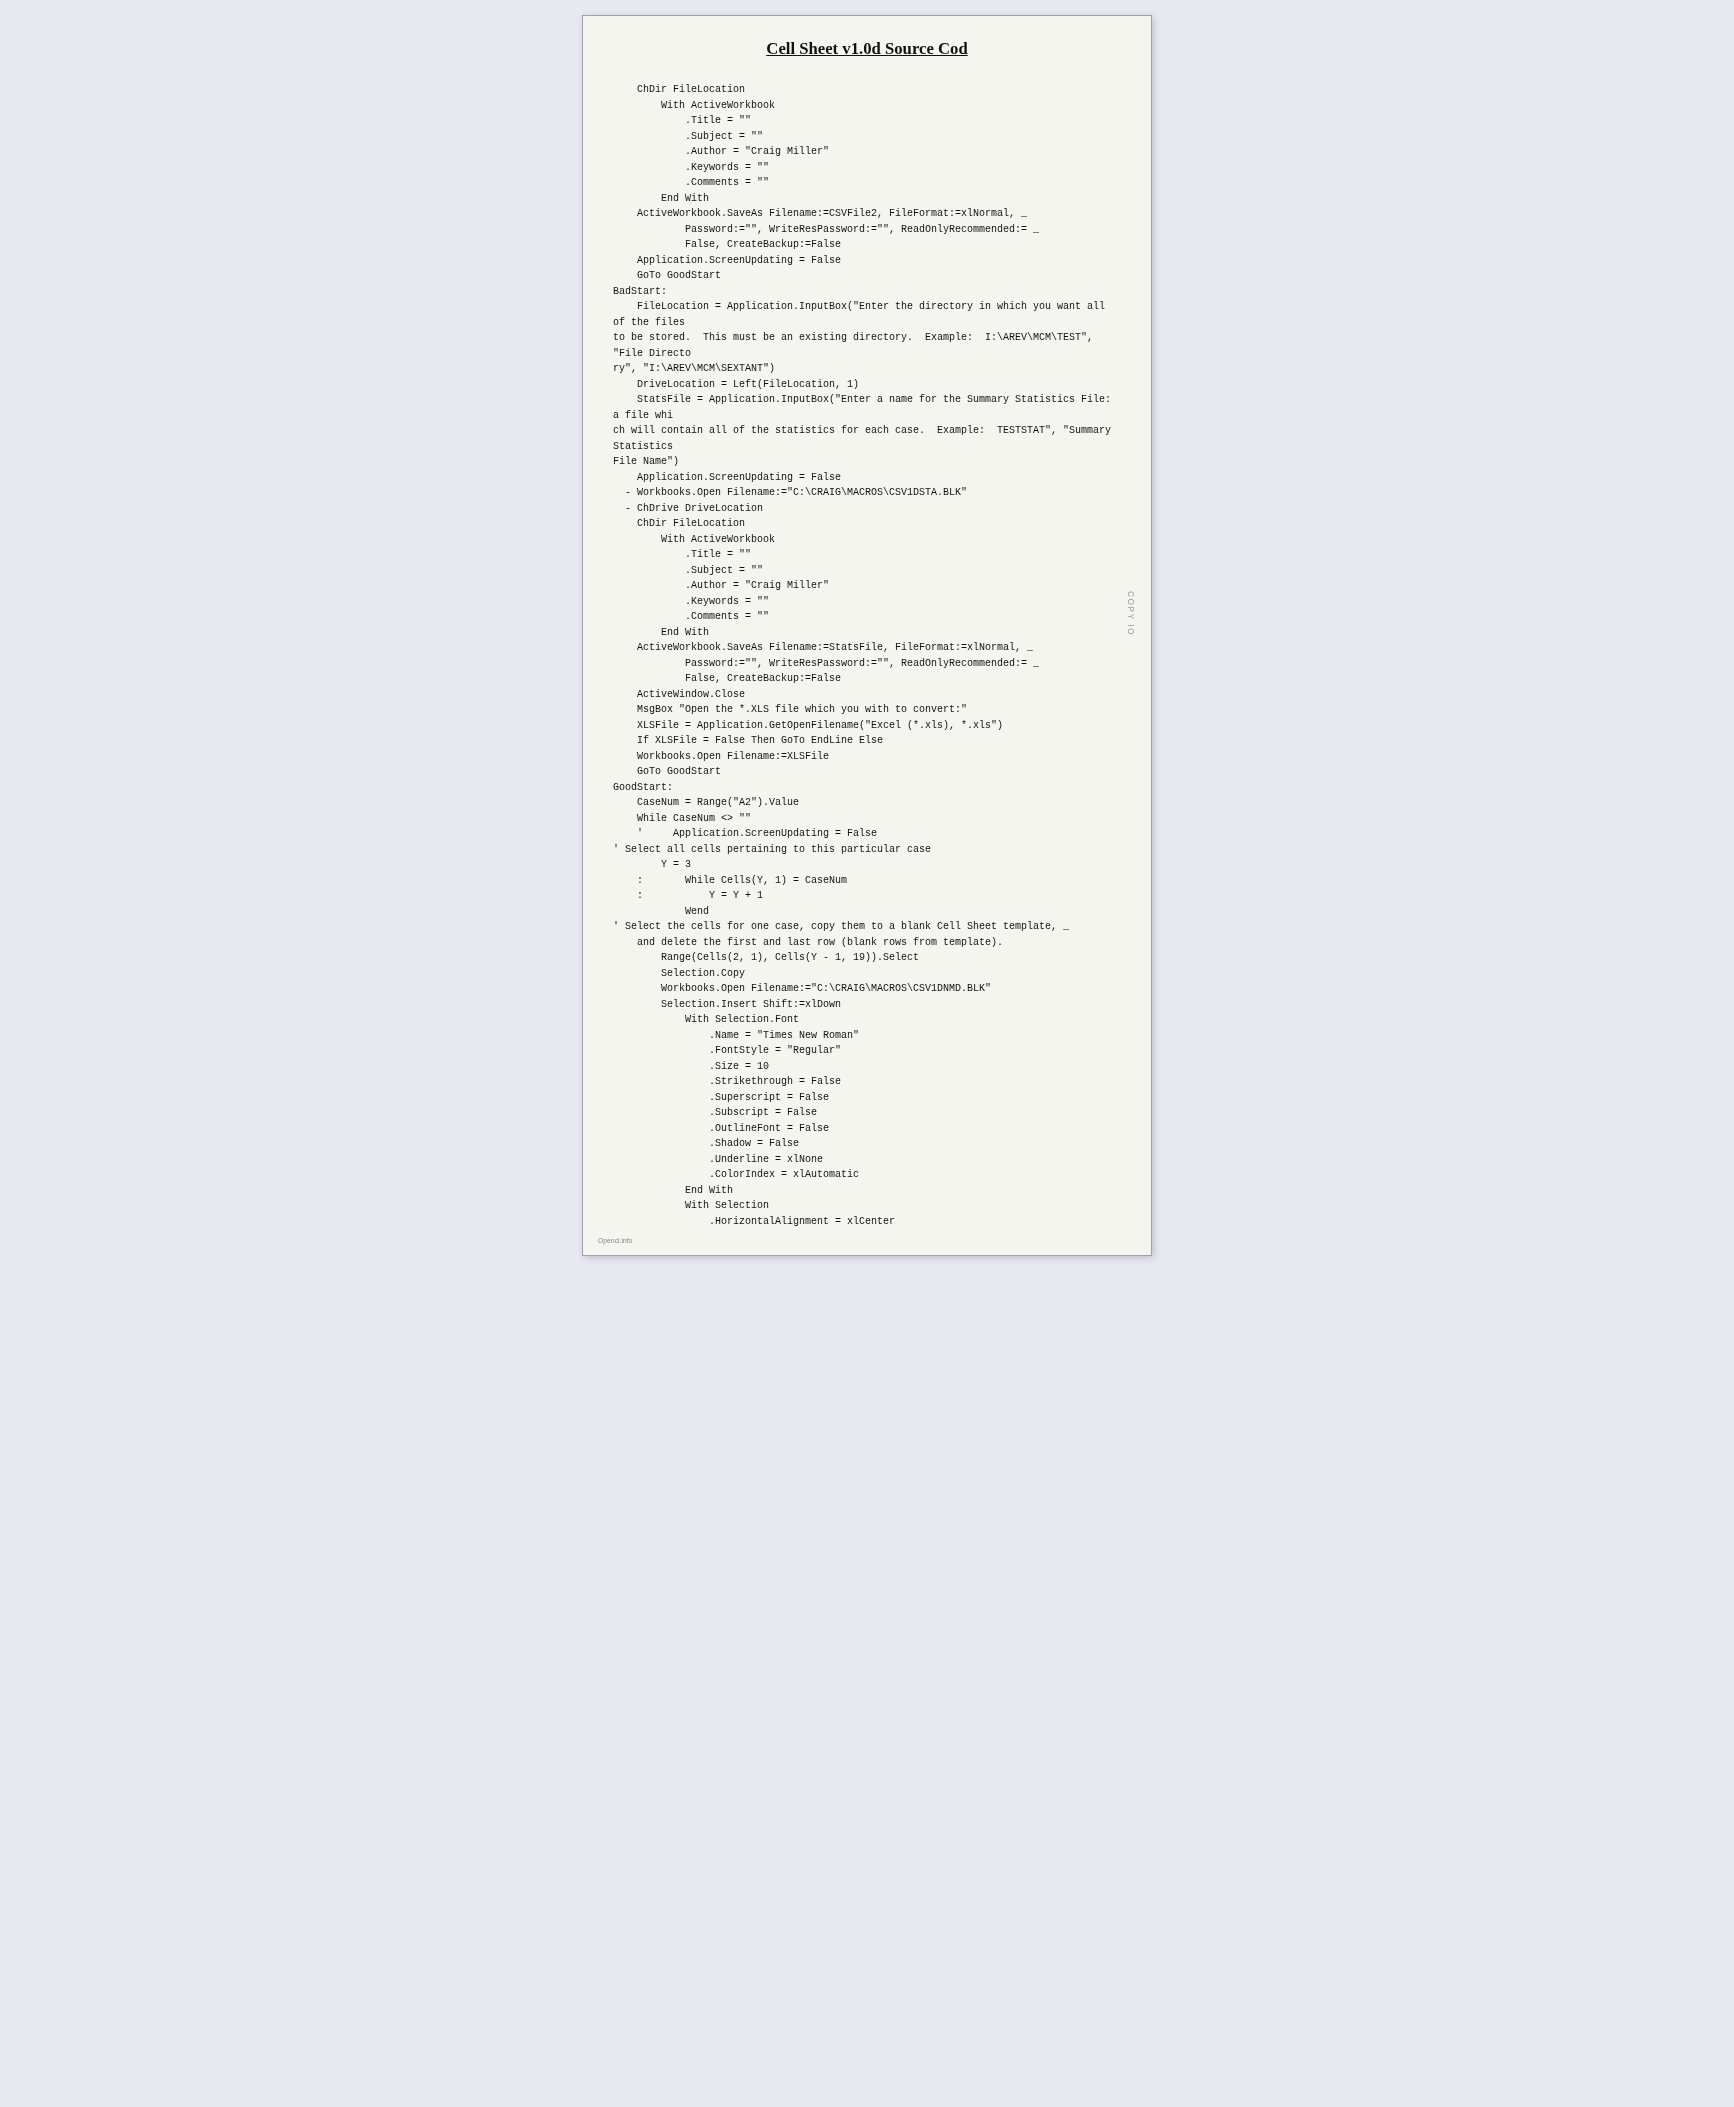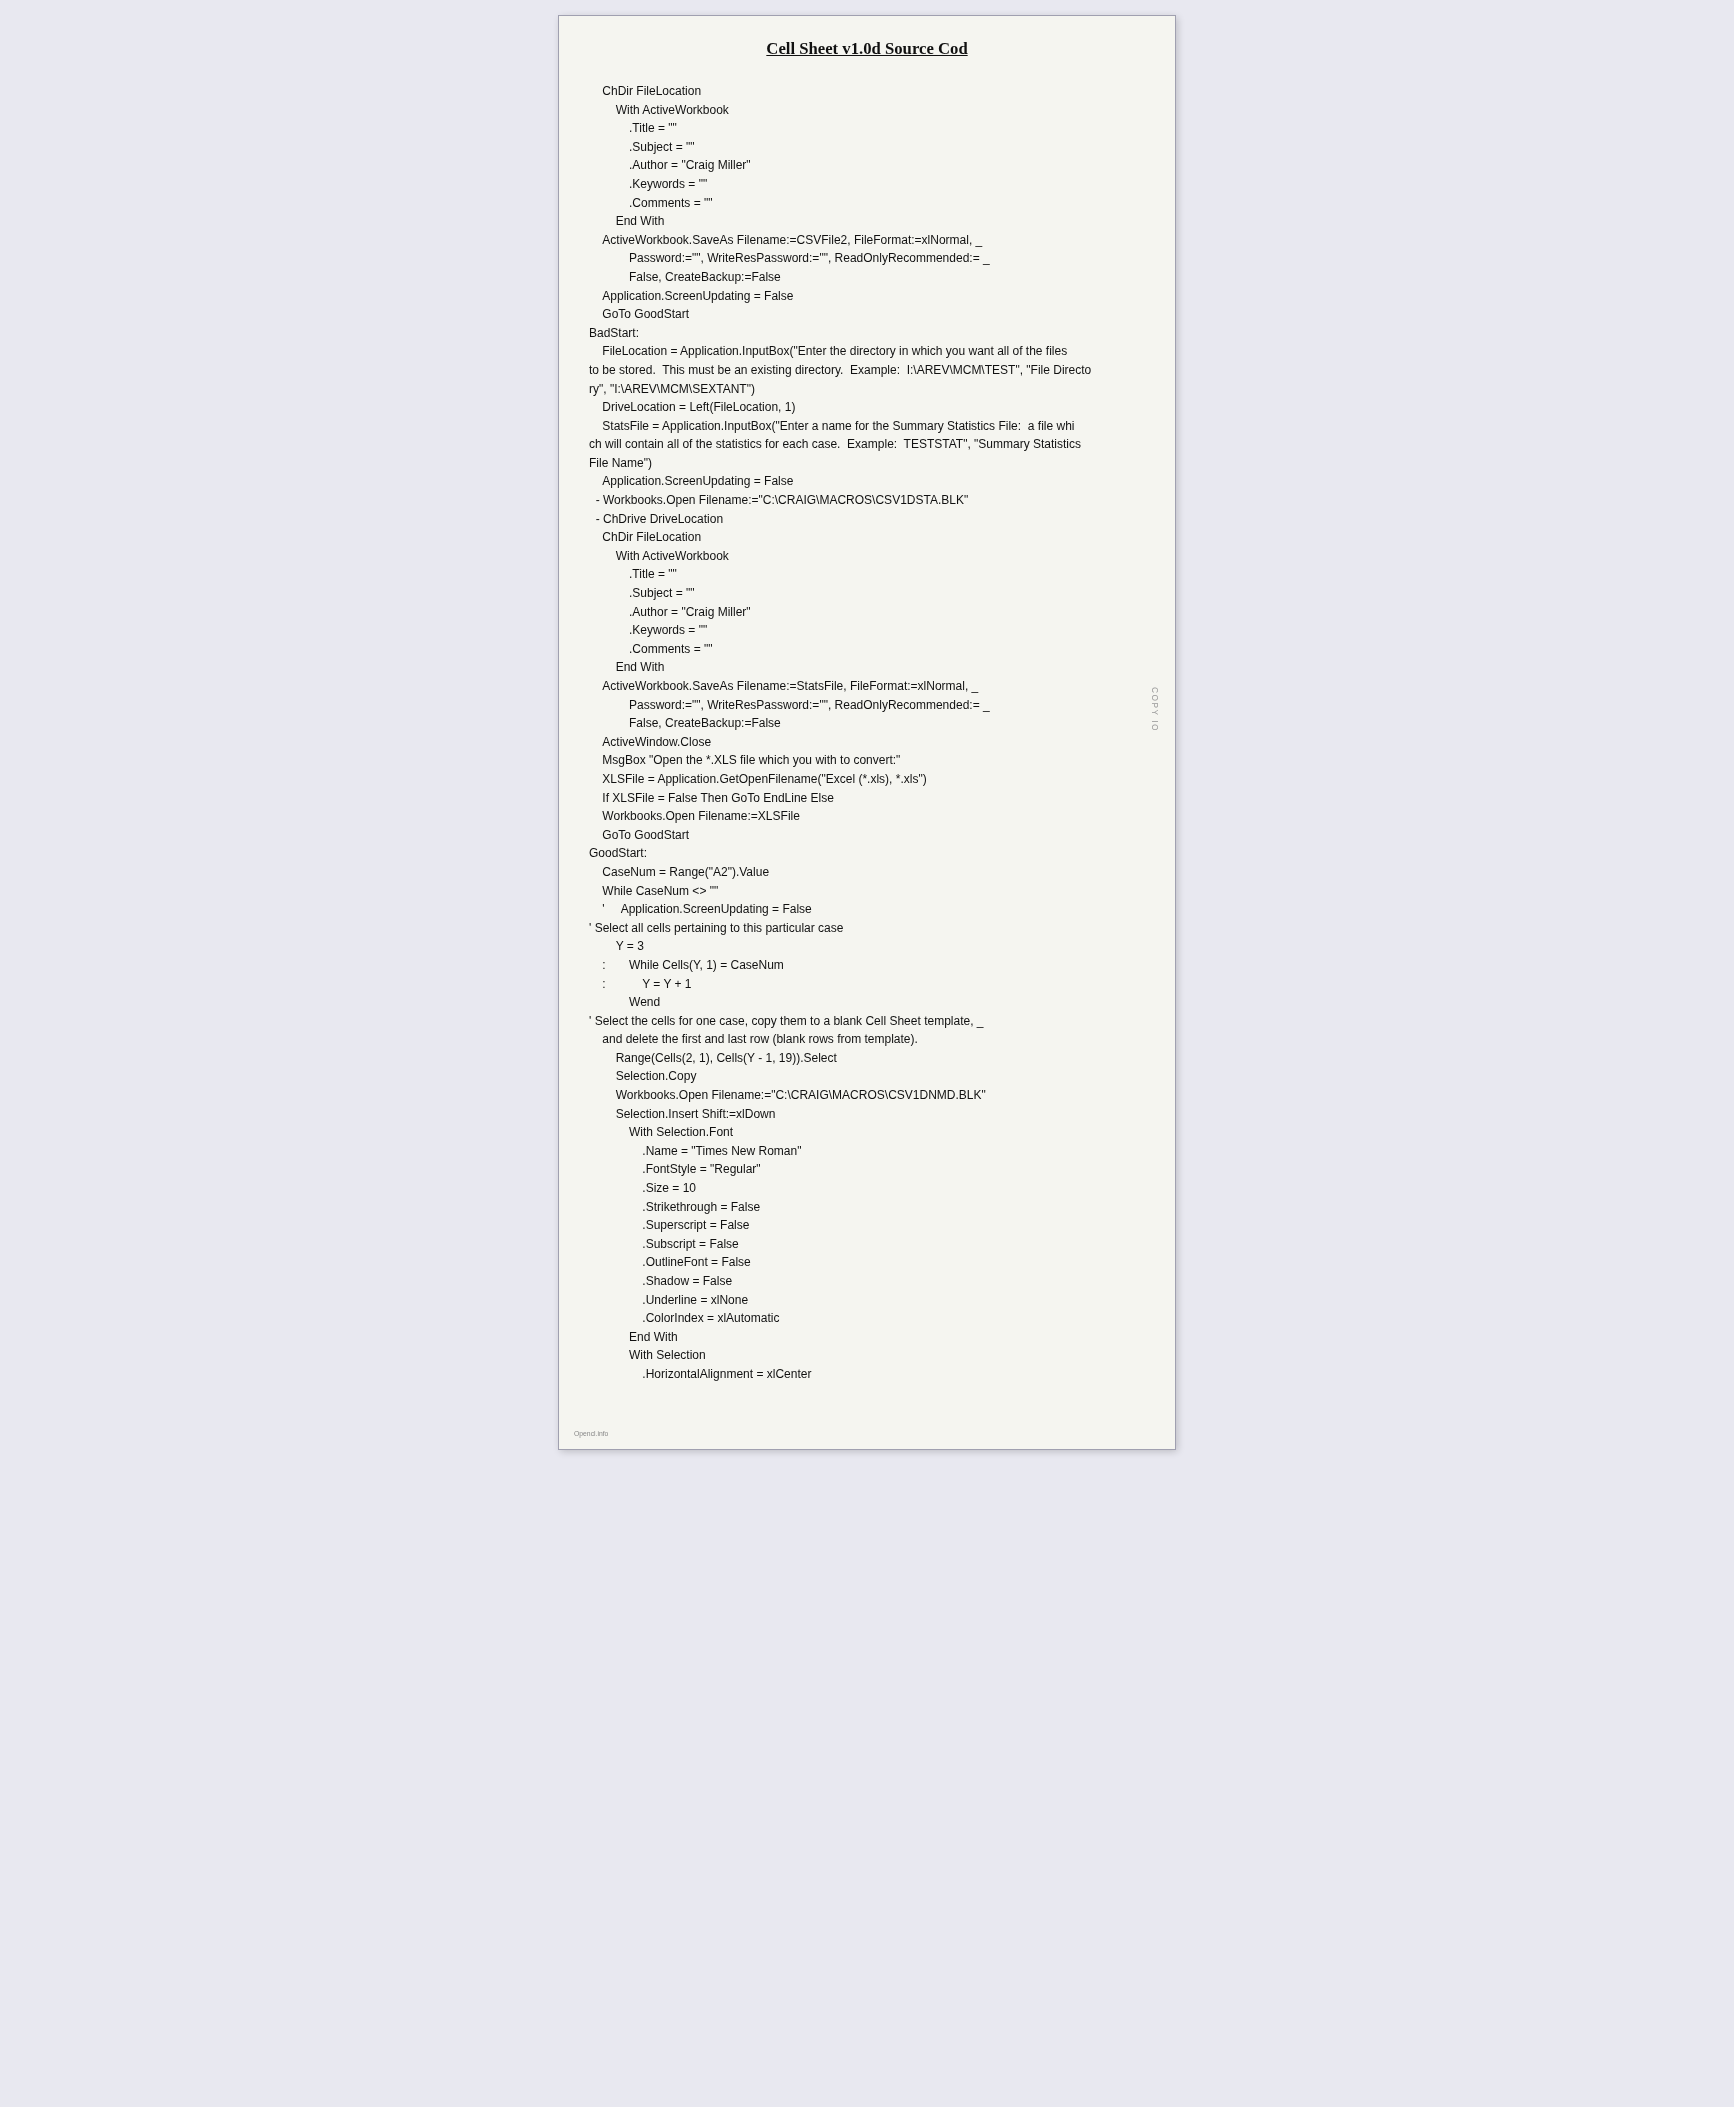--- a/index.html
+++ b/index.html
@@ -14,40 +14,40 @@
       justify-content: center;
       align-items: flex-start;
       min-height: 100vh;
       padding: 15px;
       font-family: 'Courier New', Courier, monospace;
     }
 
     .page-container {
       background-color: #f5f5f0;
       border: 1.5px solid #a0a0b0;
-      width: 618px;
+      width: 570px;
       min-height: 833px;
-      padding: 23px 30px 65px 30px;
+      padding: 23px 30px 26px 30px;
       position: relative;
       box-shadow: 2.3px 2.3px 7.6px rgba(0,0,0,0.2);
     }
 
     .page-title {
       text-align: center;
       font-family: 'Times New Roman', Times, serif;
       font-size: 16.7px;
       font-weight: bold;
       margin-bottom: 23px;
       text-decoration: underline;
       color: #111;
     }
 
     .code-block {
-      font-family: Liberation Sans, sans-serif;
-      font-size: 12px;
+      font-family: Liberation Mono, monospace;
+      font-size: 10px;
       line-height: 1.55;
       color: #111;
       white-space: pre-wrap;
       word-break: break-word;
     }
 
     .watermark {
       position: absolute;
       bottom: 11.4px;
       left: 15px;

